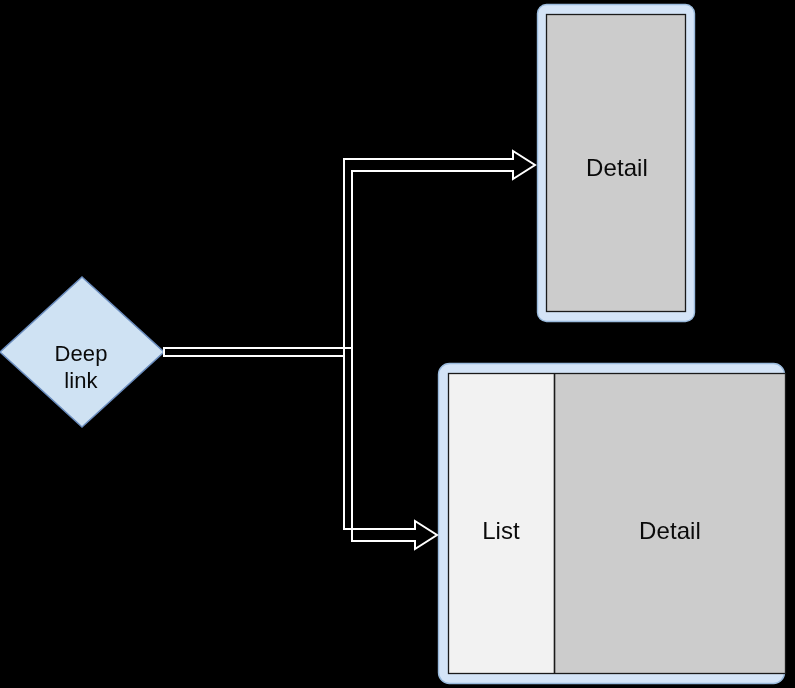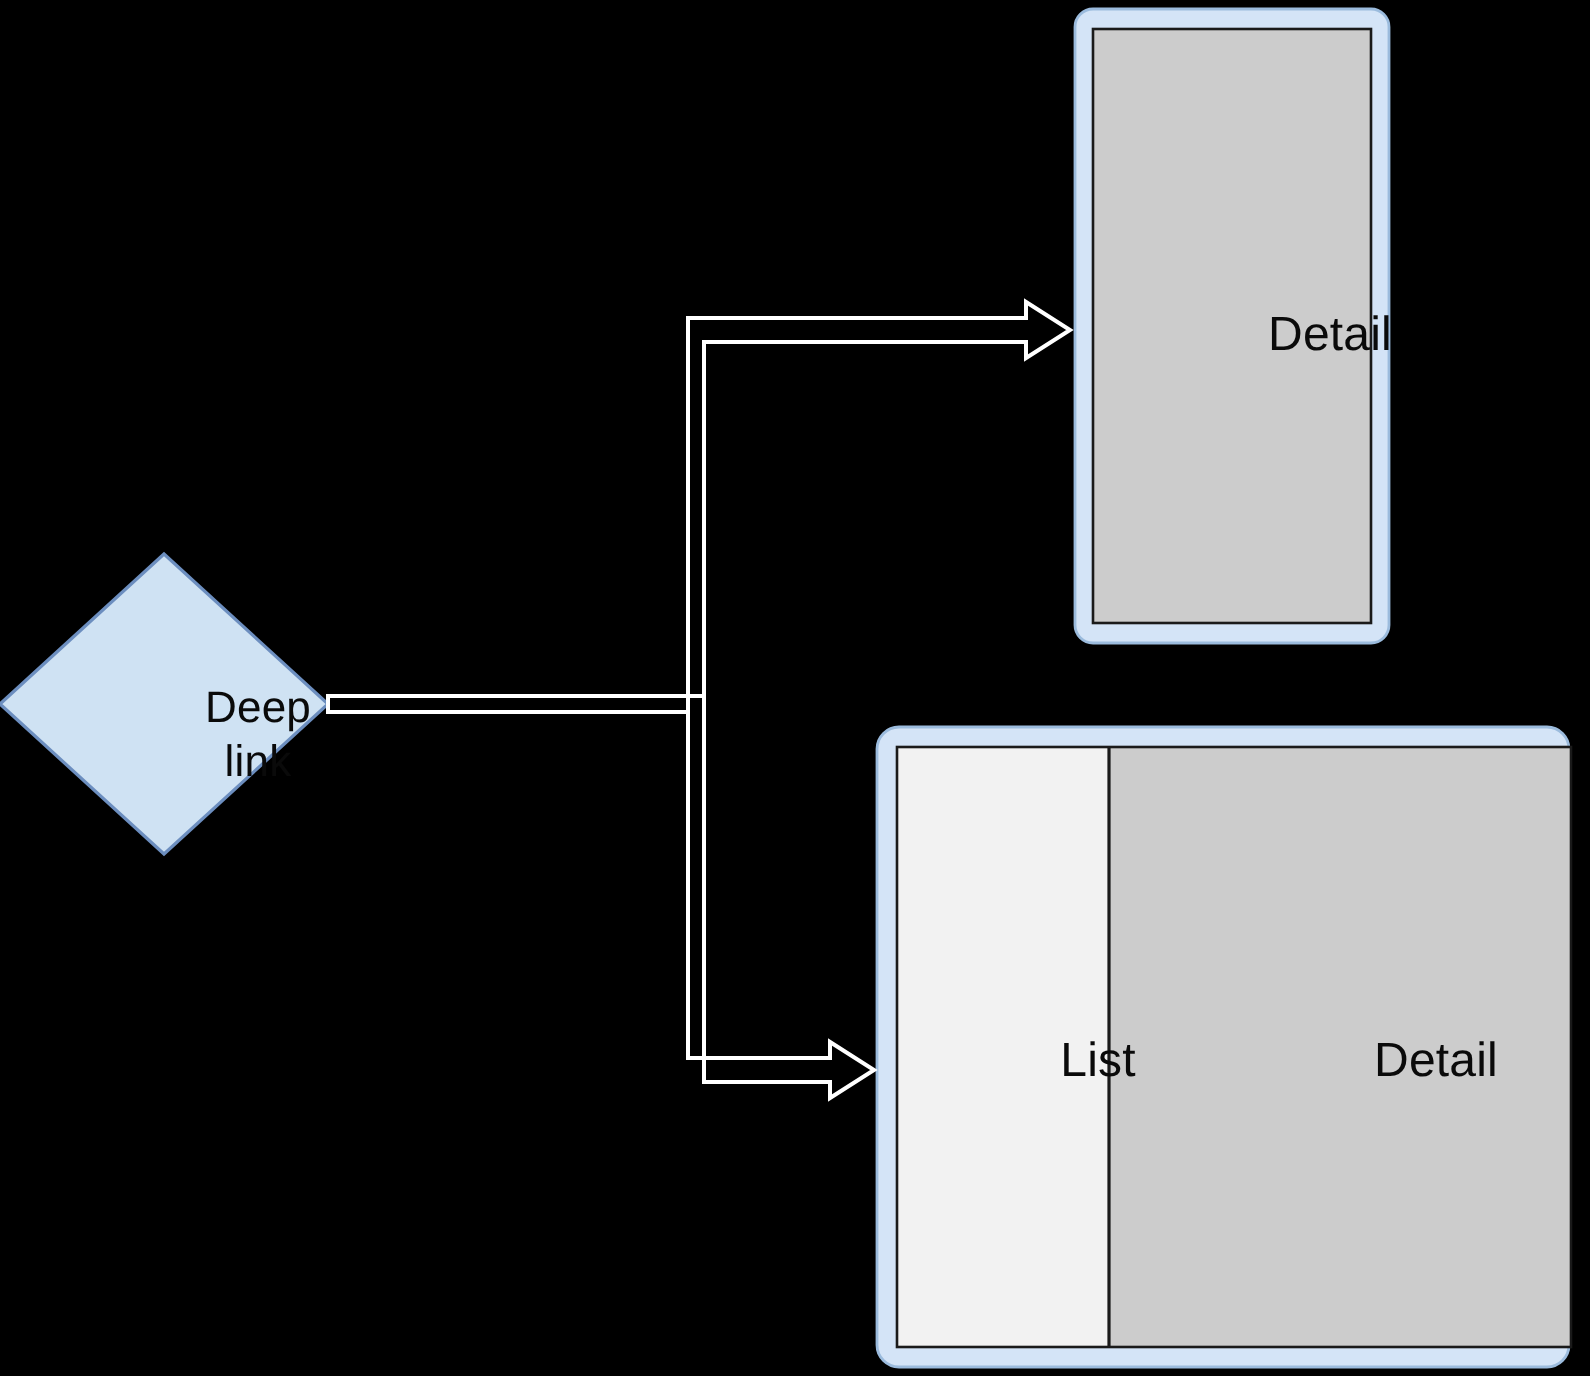--- a/index.html
+++ b/index.html
@@ -36,21 +36,20 @@
     position: absolute;
     margin: 0;
     text-align: center;
     color: #0a0a0a;
     font-family: "Liberation Sans", sans-serif;
     font-size: 24px;
     line-height: 28px;
     letter-spacing: 0.1px;
     white-space: pre-line;
     pointer-events: none;
-    padding-left: 48px;
     -webkit-font-smoothing: antialiased;
   }
 
   #deep-link-label {
     left: 0px;
     top: 324px;
     width: 162px;
     font-size: 22px;
     line-height: 27px;
     margin-top: 16px;

